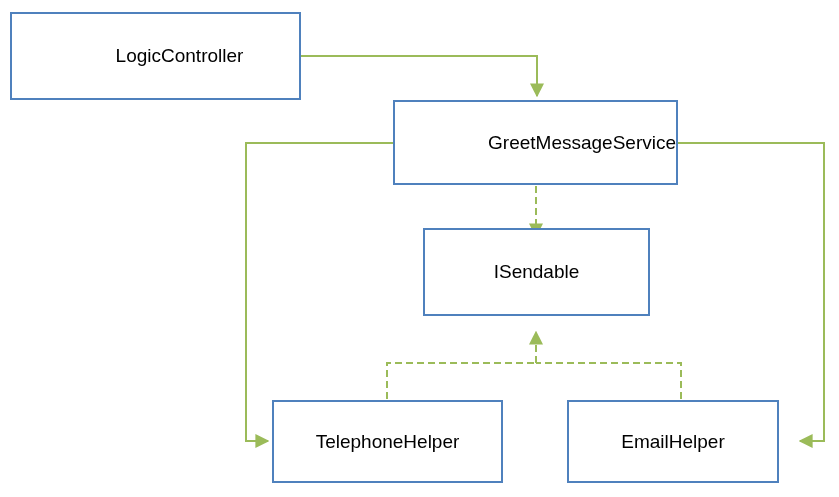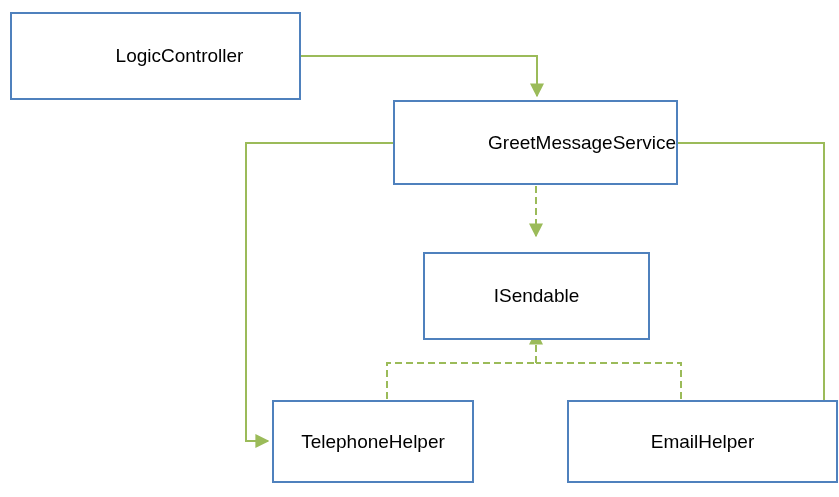--- a/index.html
+++ b/index.html
@@ -39,23 +39,23 @@
     align-items: center;
     justify-content: center;
     color: #000000;
     font-size: 19px;
   }
   .node span {
     white-space: nowrap;
   }
   #node-logic   { left: 10px;  top: 12px;  width: 291px; height: 88px; padding-left: 48px; }
   #node-greet   { left: 393px; top: 100px; width: 285px; height: 85px; justify-content: flex-end; }
-  #node-isend   { left: 423px; top: 252px; width: 227px; height: 88px; }
-  #node-tel     { left: 272px; top: 400px; width: 202px; height: 83px; }
-  #node-email   { left: 567px; top: 400px; width: 271px; height: 83px; }
+  #node-isend   { left: 423px; top: 228px; width: 227px; height: 88px; }
+  #node-tel     { left: 272px; top: 400px; width: 231px; height: 83px; }
+  #node-email   { left: 567px; top: 400px; width: 212px; height: 83px; }
 </style>
 </head>
 <body>
 
 <div class="canvas">
 
   <svg class="edges" width="839" height="497" viewBox="0 0 839 497" xmlns="http://www.w3.org/2000/svg">
     <defs>
       <marker id="arrow" viewBox="0 0 10 10" refX="9" refY="5" markerWidth="7" markerHeight="7" orient="auto-start-reverse">
         <path d="M0,0 L10,5 L0,10 z" fill="#9bbb59"></path>

